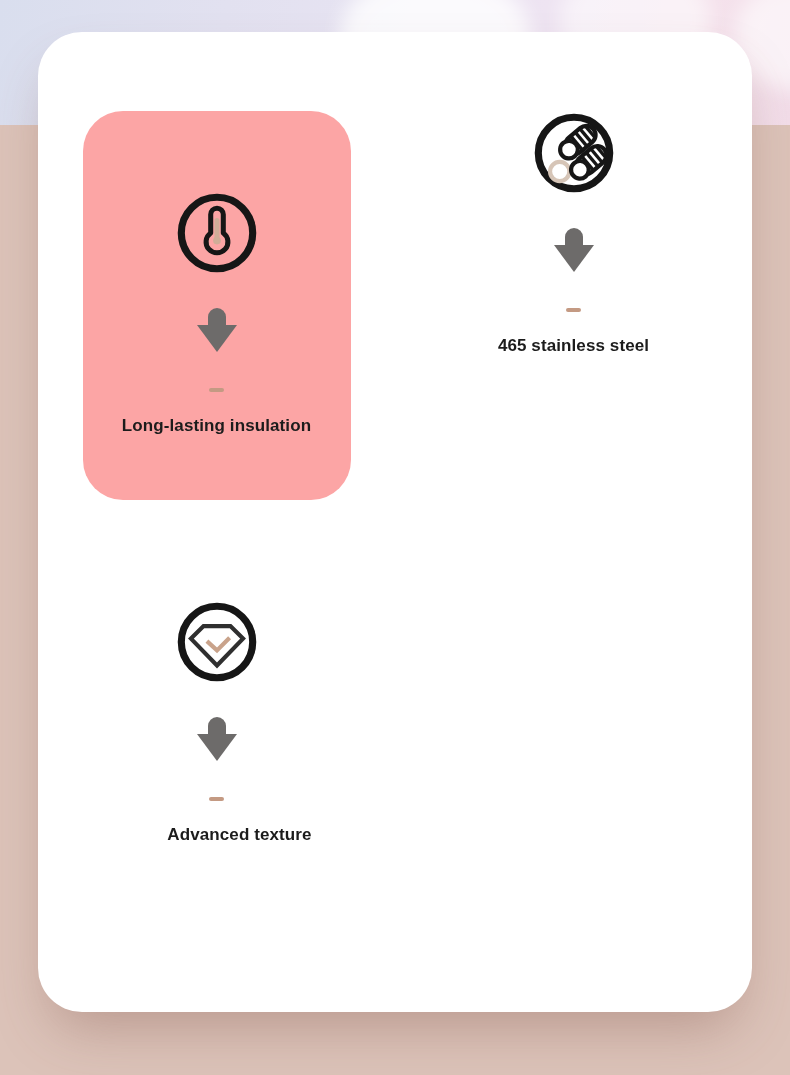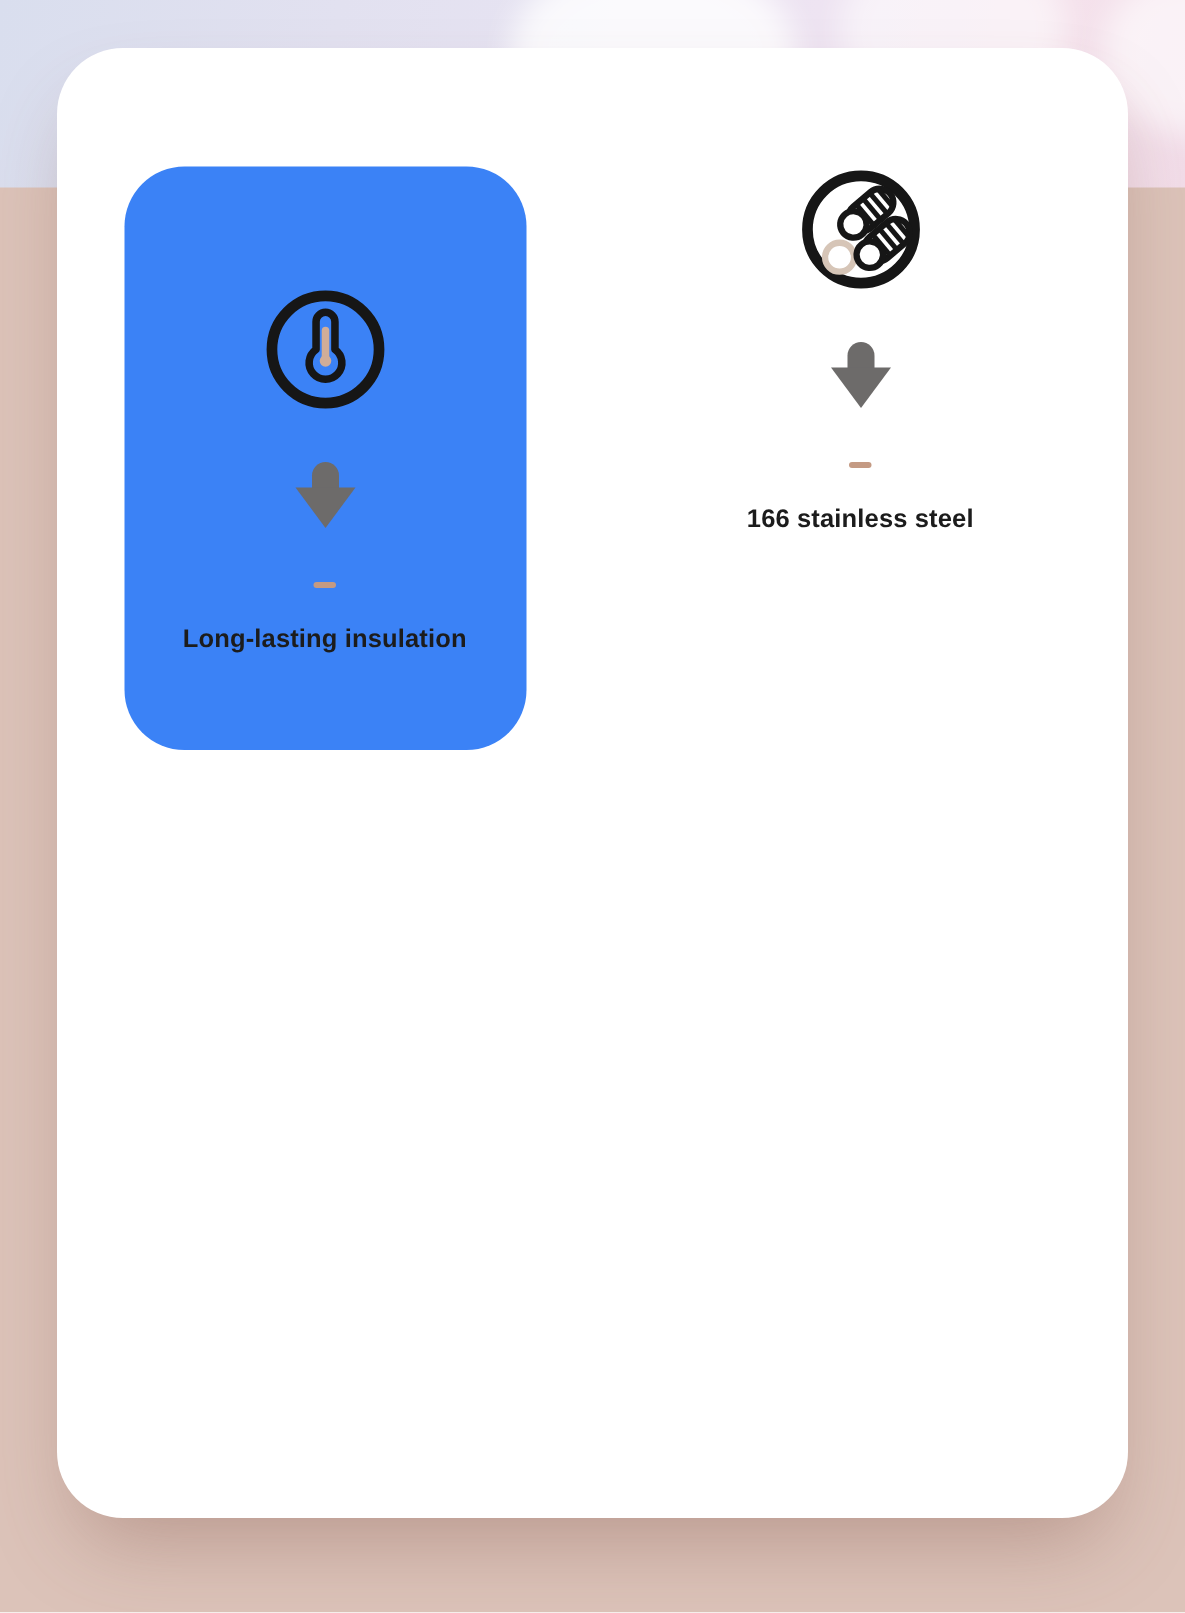--- a/index.html
+++ b/index.html
@@ -23,21 +23,21 @@
     position:absolute; left:38px; top:32px; width:714px; height:980px;
     background:#ffffff; border-radius:44px;
     box-shadow:0 28px 55px -14px rgba(125,82,70,.38);
   }
   .features {
     display:grid; grid-template-columns:1fr 1fr; grid-template-rows:389px auto;
     row-gap:100px; margin-top:79px;
   }
   .cell { display:flex; flex-direction:column; align-items:center; }
   .cell.highlighted {
-    background:#3b82f6; border-radius:40px; width:268px; height:389px; justify-self:center;align-items:center;
+    background:#fca5a5; border-radius:40px; width:268px; height:389px; justify-self:center;align-items:center;
   }
   .row1 .icon-wrap { margin-top:80px; }
   .icon-wrap { width:84px; height:84px; }
   .icon-wrap svg { width:84px; height:84px; display:block; }
   .arrow-wrap { margin-top:33px; width:44px; height:44px; }
   .arrow-wrap svg { width:44px; height:44px; display:block; }
   .dash { margin-top:36px; width:15px; height:4px; border-radius:2px; background:#c49a83; }
   .feature-label {
     margin-top:24px; font-size:17px; font-weight:700; color:#1c1c1c;
     letter-spacing:.1px; white-space:nowrap;
@@ -109,19 +109,36 @@
             </g>
           </svg>
         </div>
         <div class="arrow-wrap">
           <svg viewBox="0 0 44 44">
             <path d="M13,9 A9,9 0 0 1 31,9 L31,20 L13,20 Z" fill="#6d6b6a"></path>
             <path d="M2,17 L42,17 L22,44 Z" fill="#6d6b6a"></path>
           </svg>
         </div>
         <div class="dash"></div>
-        <div class="feature-label">166 stainless steel</div>
+        <div class="feature-label">465 stainless steel</div>
       </div>
 
+      <div class="cell row2 col-right">
+        <div class="icon-wrap">
+          <svg viewBox="0 0 100 100">
+            <circle cx="50" cy="50" r="42.5" fill="none" stroke="#161616" stroke-width="8.5"></circle>
+            <path d="M34,31 L66,31 L81,46 L50,78 L19,46 Z" fill="none" stroke="#2f2f2f" stroke-width="5" stroke-linejoin="miter"></path>
+            <path d="M38,49 L50,60 L65,45" fill="none" stroke="#c9a38b" stroke-width="5"></path>
+          </svg>
+        </div>
+        <div class="arrow-wrap">
+          <svg viewBox="0 0 44 44">
+            <path d="M13,9 A9,9 0 0 1 31,9 L31,20 L13,20 Z" fill="#6d6b6a"></path>
+            <path d="M2,17 L42,17 L22,44 Z" fill="#6d6b6a"></path>
+          </svg>
+        </div>
+        <div class="dash"></div>
+        <div class="feature-label">Advanced texture</div>
+      </div>
 
     </div>
   </div>
 </div>
 
 </body></html>

